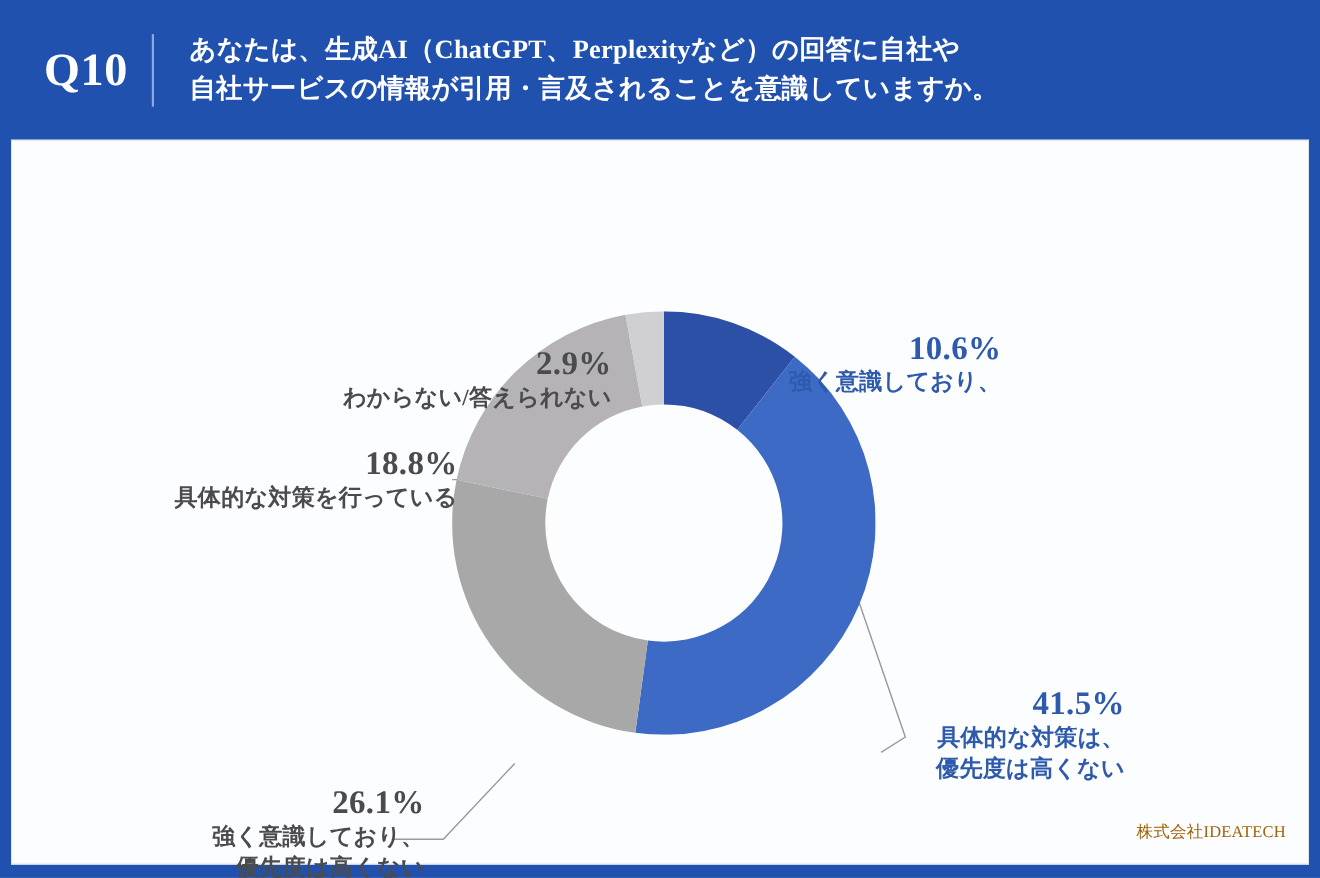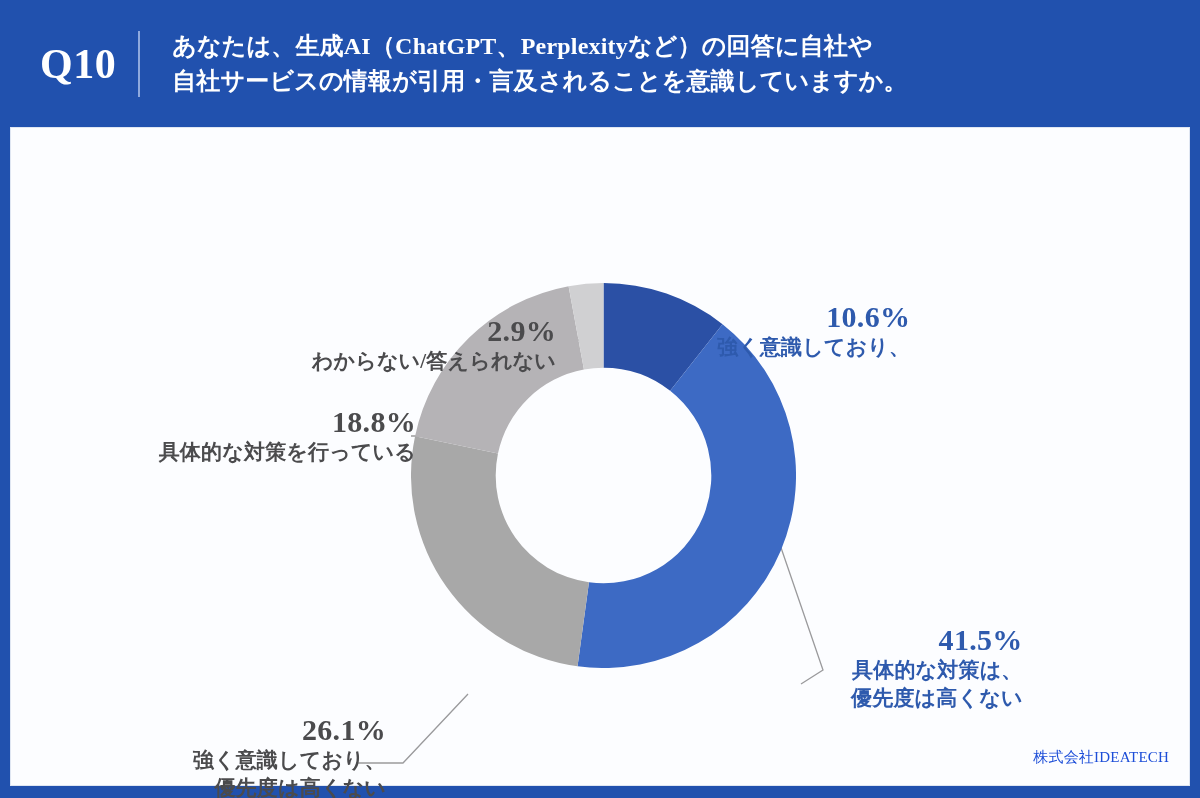--- a/index.html
+++ b/index.html
@@ -118,21 +118,21 @@
   #cal-somewhat  { right: 805px; top: 585px; }
   #cal-barely    { right: 775px; top: 277px; }
   #cal-unknown   { right: 635px; top: 186px; }
 
   
   .footer {
     position: absolute;
     right: 22px;
     bottom: 18px;
     text-align: right;
-    color: #1d4ed8;
+    color: #a16207;
     font-size: 15px;
     line-height: 1.62;
     letter-spacing: 0.2px;
   }
   .footer .fline { display: block; white-space: nowrap; }
 </style>
 </head>
 <body>
 
 <div class="slide">

